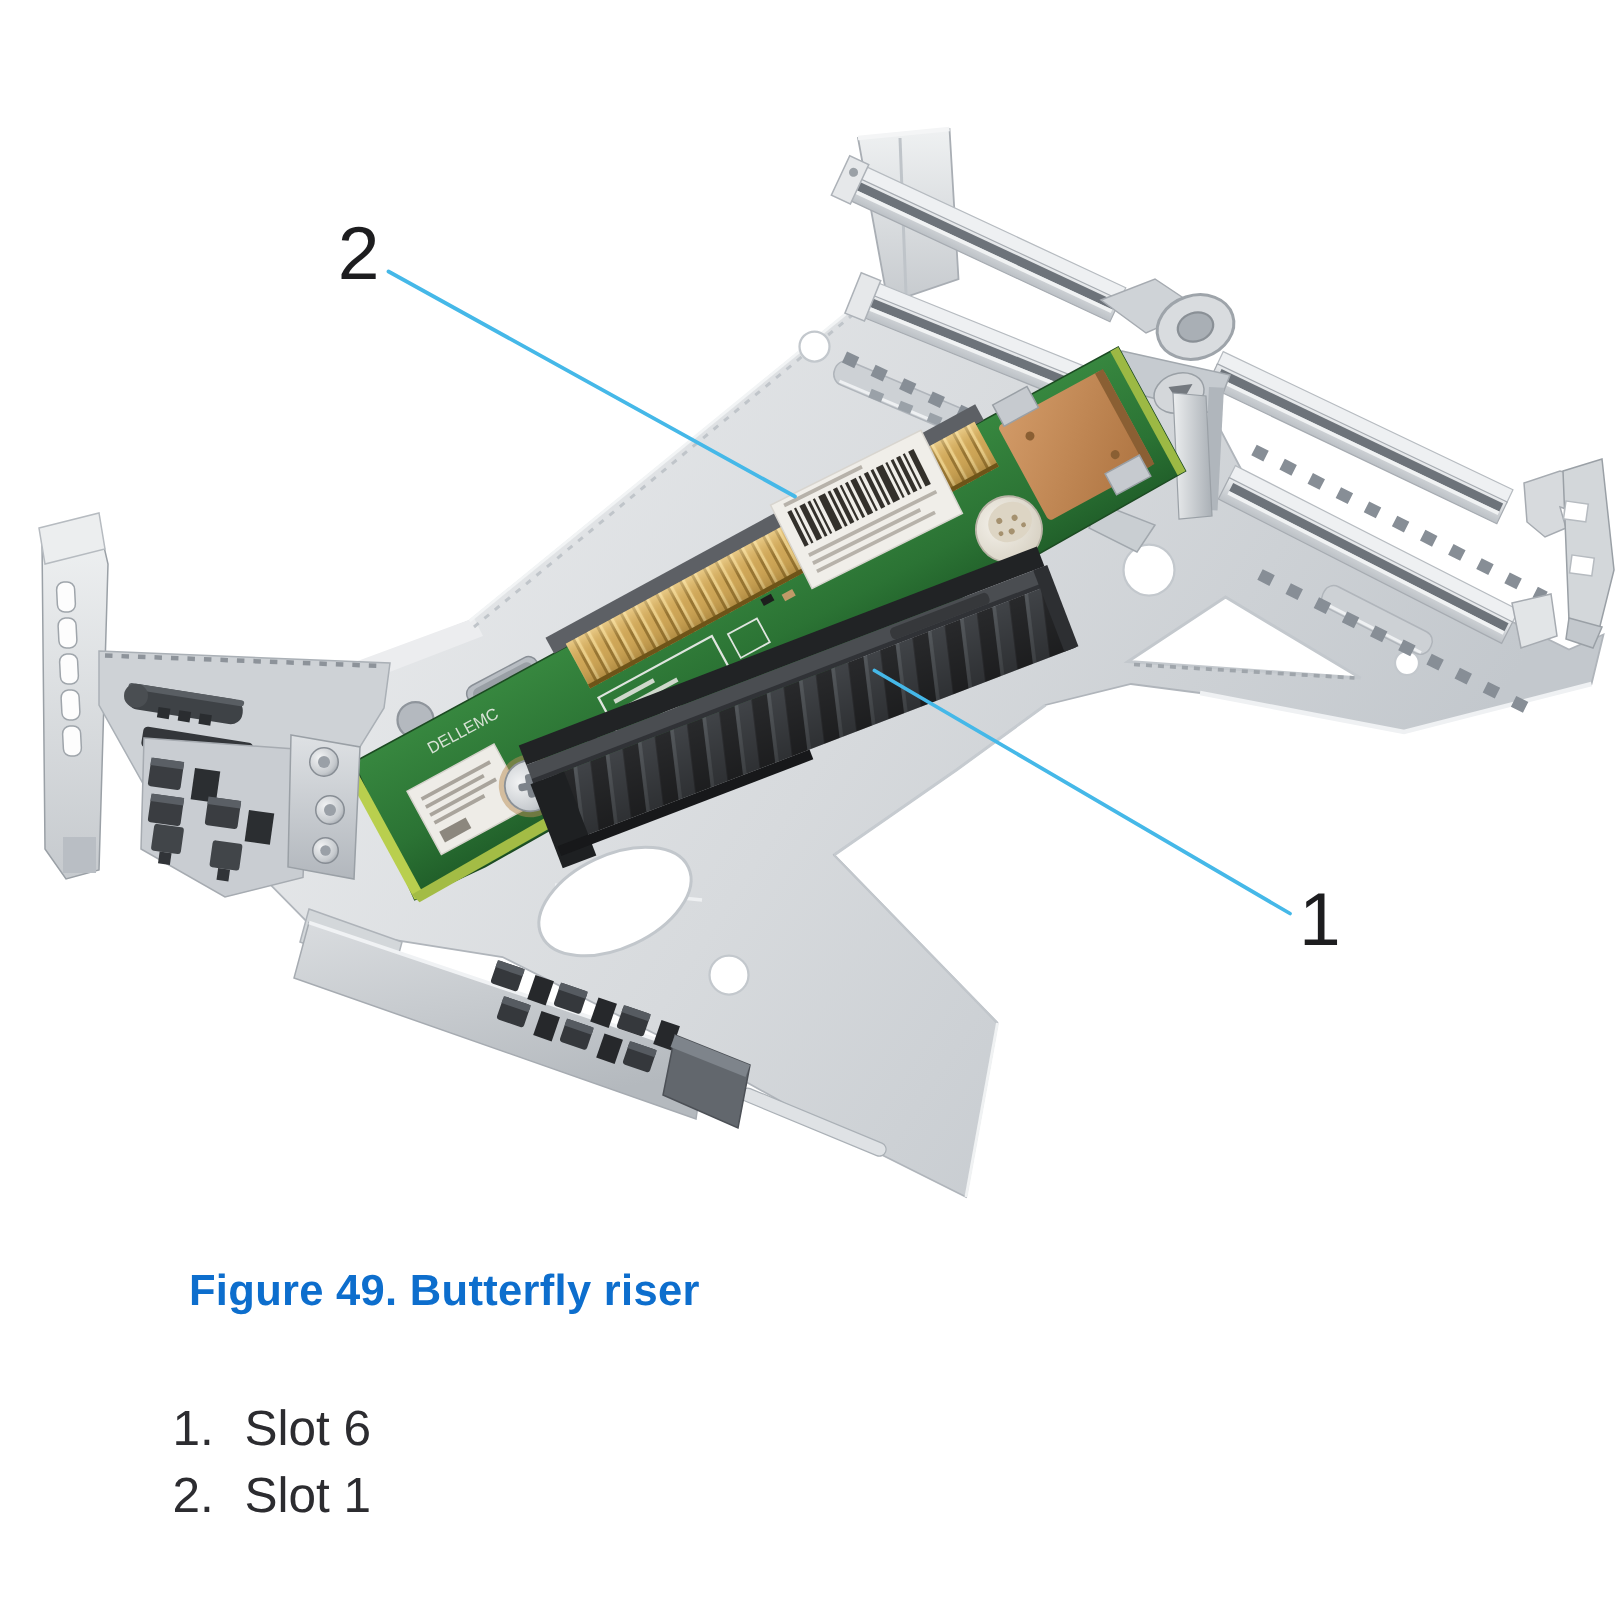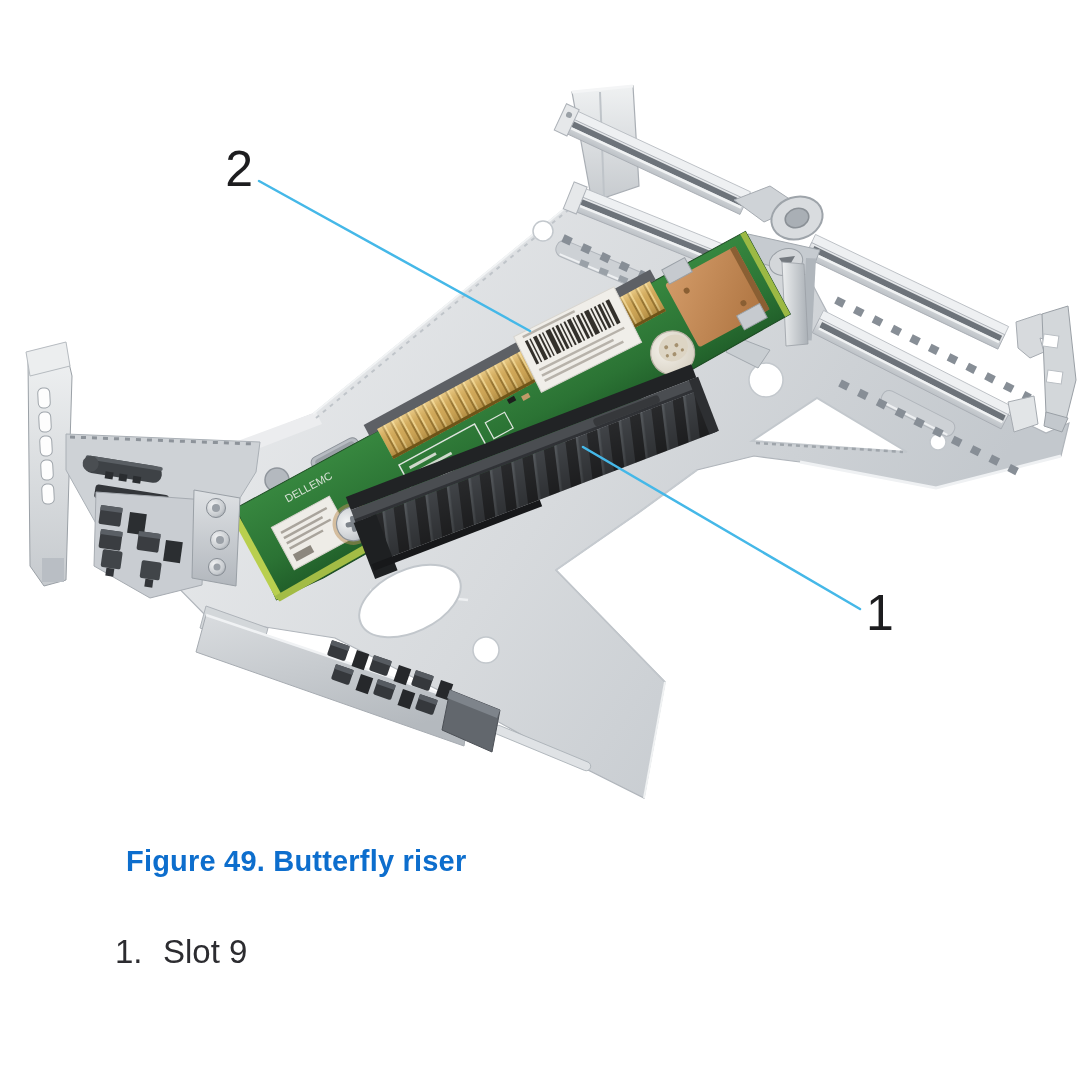--- a/index.html
+++ b/index.html
@@ -412,17 +412,20 @@
   <g>
     <line x1="583" y1="447" x2="860" y2="609" stroke="var(--leader)" stroke-width="2.5" stroke-linecap="round"></line>
     <text class="callout-text" x="866" y="630">1</text>
   </g>
 </svg>
 
 <div class="caption">Figure 49. Butterfly riser</div>
 
 <div class="legend">
   <div class="legend-row">
-    <span class="num">1.</span><span class="lbl">Slot 9</span>
+    <span class="num">1.</span><span class="lbl">Slot 6</span>
+  </div>
+  <div class="legend-row">
+    <span class="num">2.</span><span class="lbl">Slot 1</span>
   </div>
 </div>
 
 </div>
 
 </body></html>

